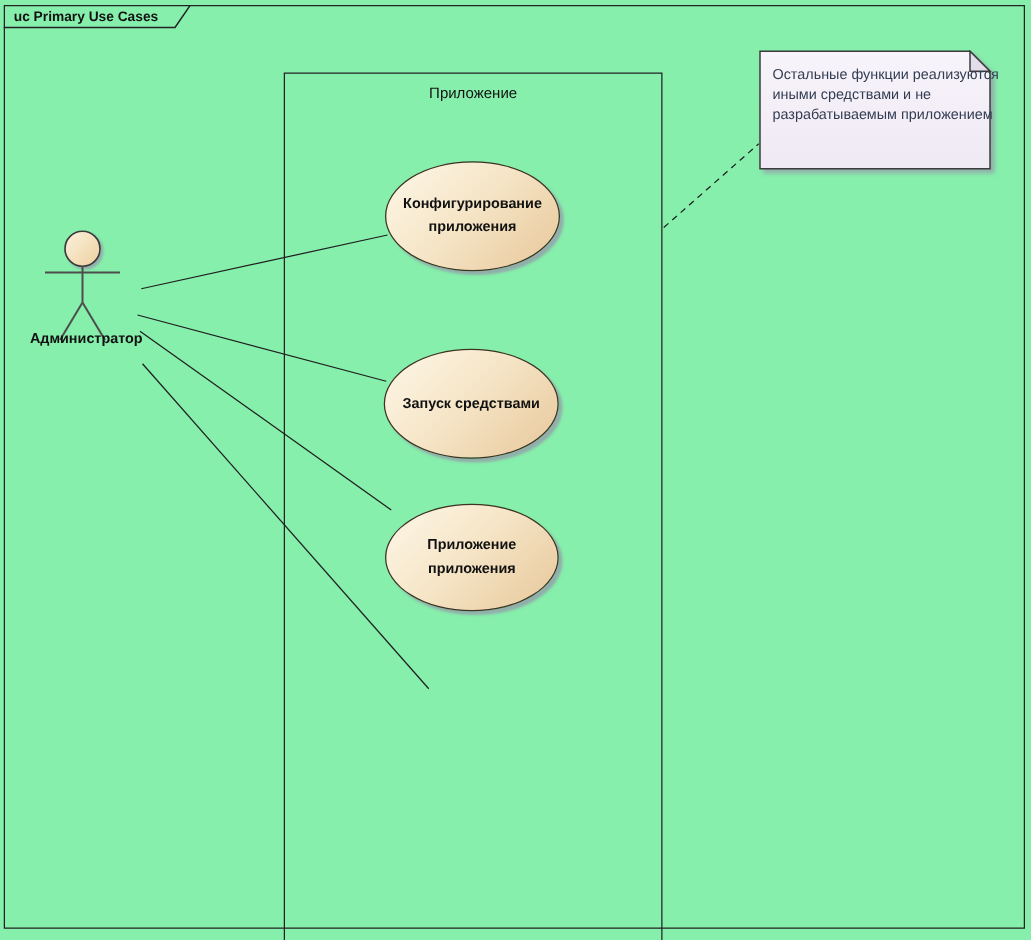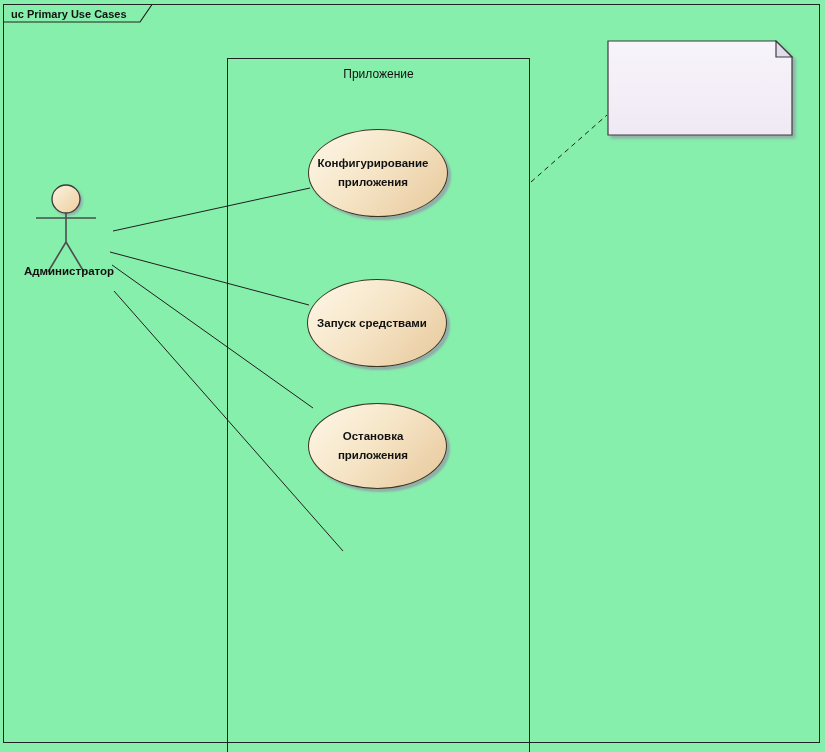--- a/index.html
+++ b/index.html
@@ -59,20 +59,21 @@
   .usecase {
     position: absolute;
     width: 140px; height: 88px;
     border-radius: 50%;
     border: 1.5px solid #3c3323;
     box-sizing: border-box;
     background: linear-gradient(135deg, #fdf7e8 0%, #f6e6c8 45%, #e7c79a 100%);
     box-shadow: 3px 3px 2px rgba(150,152,170,0.75);
     display: flex;
     align-items: center;
+    justify-content: center;
     z-index: 2;
   }
   .usecase .uc-label {
     display: block;
     width: 128px;
     text-align: center;
     font-size: 11.5px;
     font-weight: bold;
     line-height: 19px;
     color: #111111;
@@ -138,21 +139,21 @@
     <line x1="531" y1="182" x2="607" y2="115" stroke="#1f1f1f" stroke-width="1" stroke-dasharray="5,4"></line>
   </svg>
 
   <div class="usecase" id="uc-1">
     <span class="uc-label">Конфигурирование приложения</span>
   </div>
   <div class="usecase" id="uc-2">
     <span class="uc-label">Запуск средствами</span>
   </div>
   <div class="usecase" id="uc-3">
-    <span class="uc-label">Остановка приложения</span>
+    <span class="uc-label">Приложение приложения</span>
   </div>
 
   <svg id="actor-svg" width="90" height="94" viewBox="0 0 90 94">
     <defs>
       <linearGradient id="headGrad" x1="0" y1="0" x2="1" y2="1">
         <stop offset="0" stop-color="#fcf2de"></stop>
         <stop offset="1" stop-color="#eccf9f"></stop>
       </linearGradient>
     </defs>
     <circle cx="38" cy="16" r="14" fill="url(#headGrad)" stroke="#3a3a3a" stroke-width="1.3" style="filter: drop-shadow(2.5px 2.5px 1px rgba(150,152,170,0.75));"></circle>
@@ -167,15 +168,18 @@
     <defs>
       <linearGradient id="noteGrad" x1="0" y1="0" x2="0" y2="1">
         <stop offset="0" stop-color="#f8f4fb"></stop>
         <stop offset="1" stop-color="#efe9f3"></stop>
       </linearGradient>
     </defs>
     <polygon points="1,1 169,1 185,17 185,95 1,95" fill="url(#noteGrad)" stroke="#3c3c3c" stroke-width="1.2"></polygon>
     <polygon points="169,1 169,17 185,17" fill="#e3dceb" stroke="#3c3c3c" stroke-width="1.2"></polygon>
   </svg>
   <div class="note-text">
+    <div class="note-line">Остальные функции реализуются</div>
+    <div class="note-line">иными средствами и не</div>
+    <div class="note-line">разрабатываемым приложением</div>
   </div>
 
 </div>
 
 </body></html>

